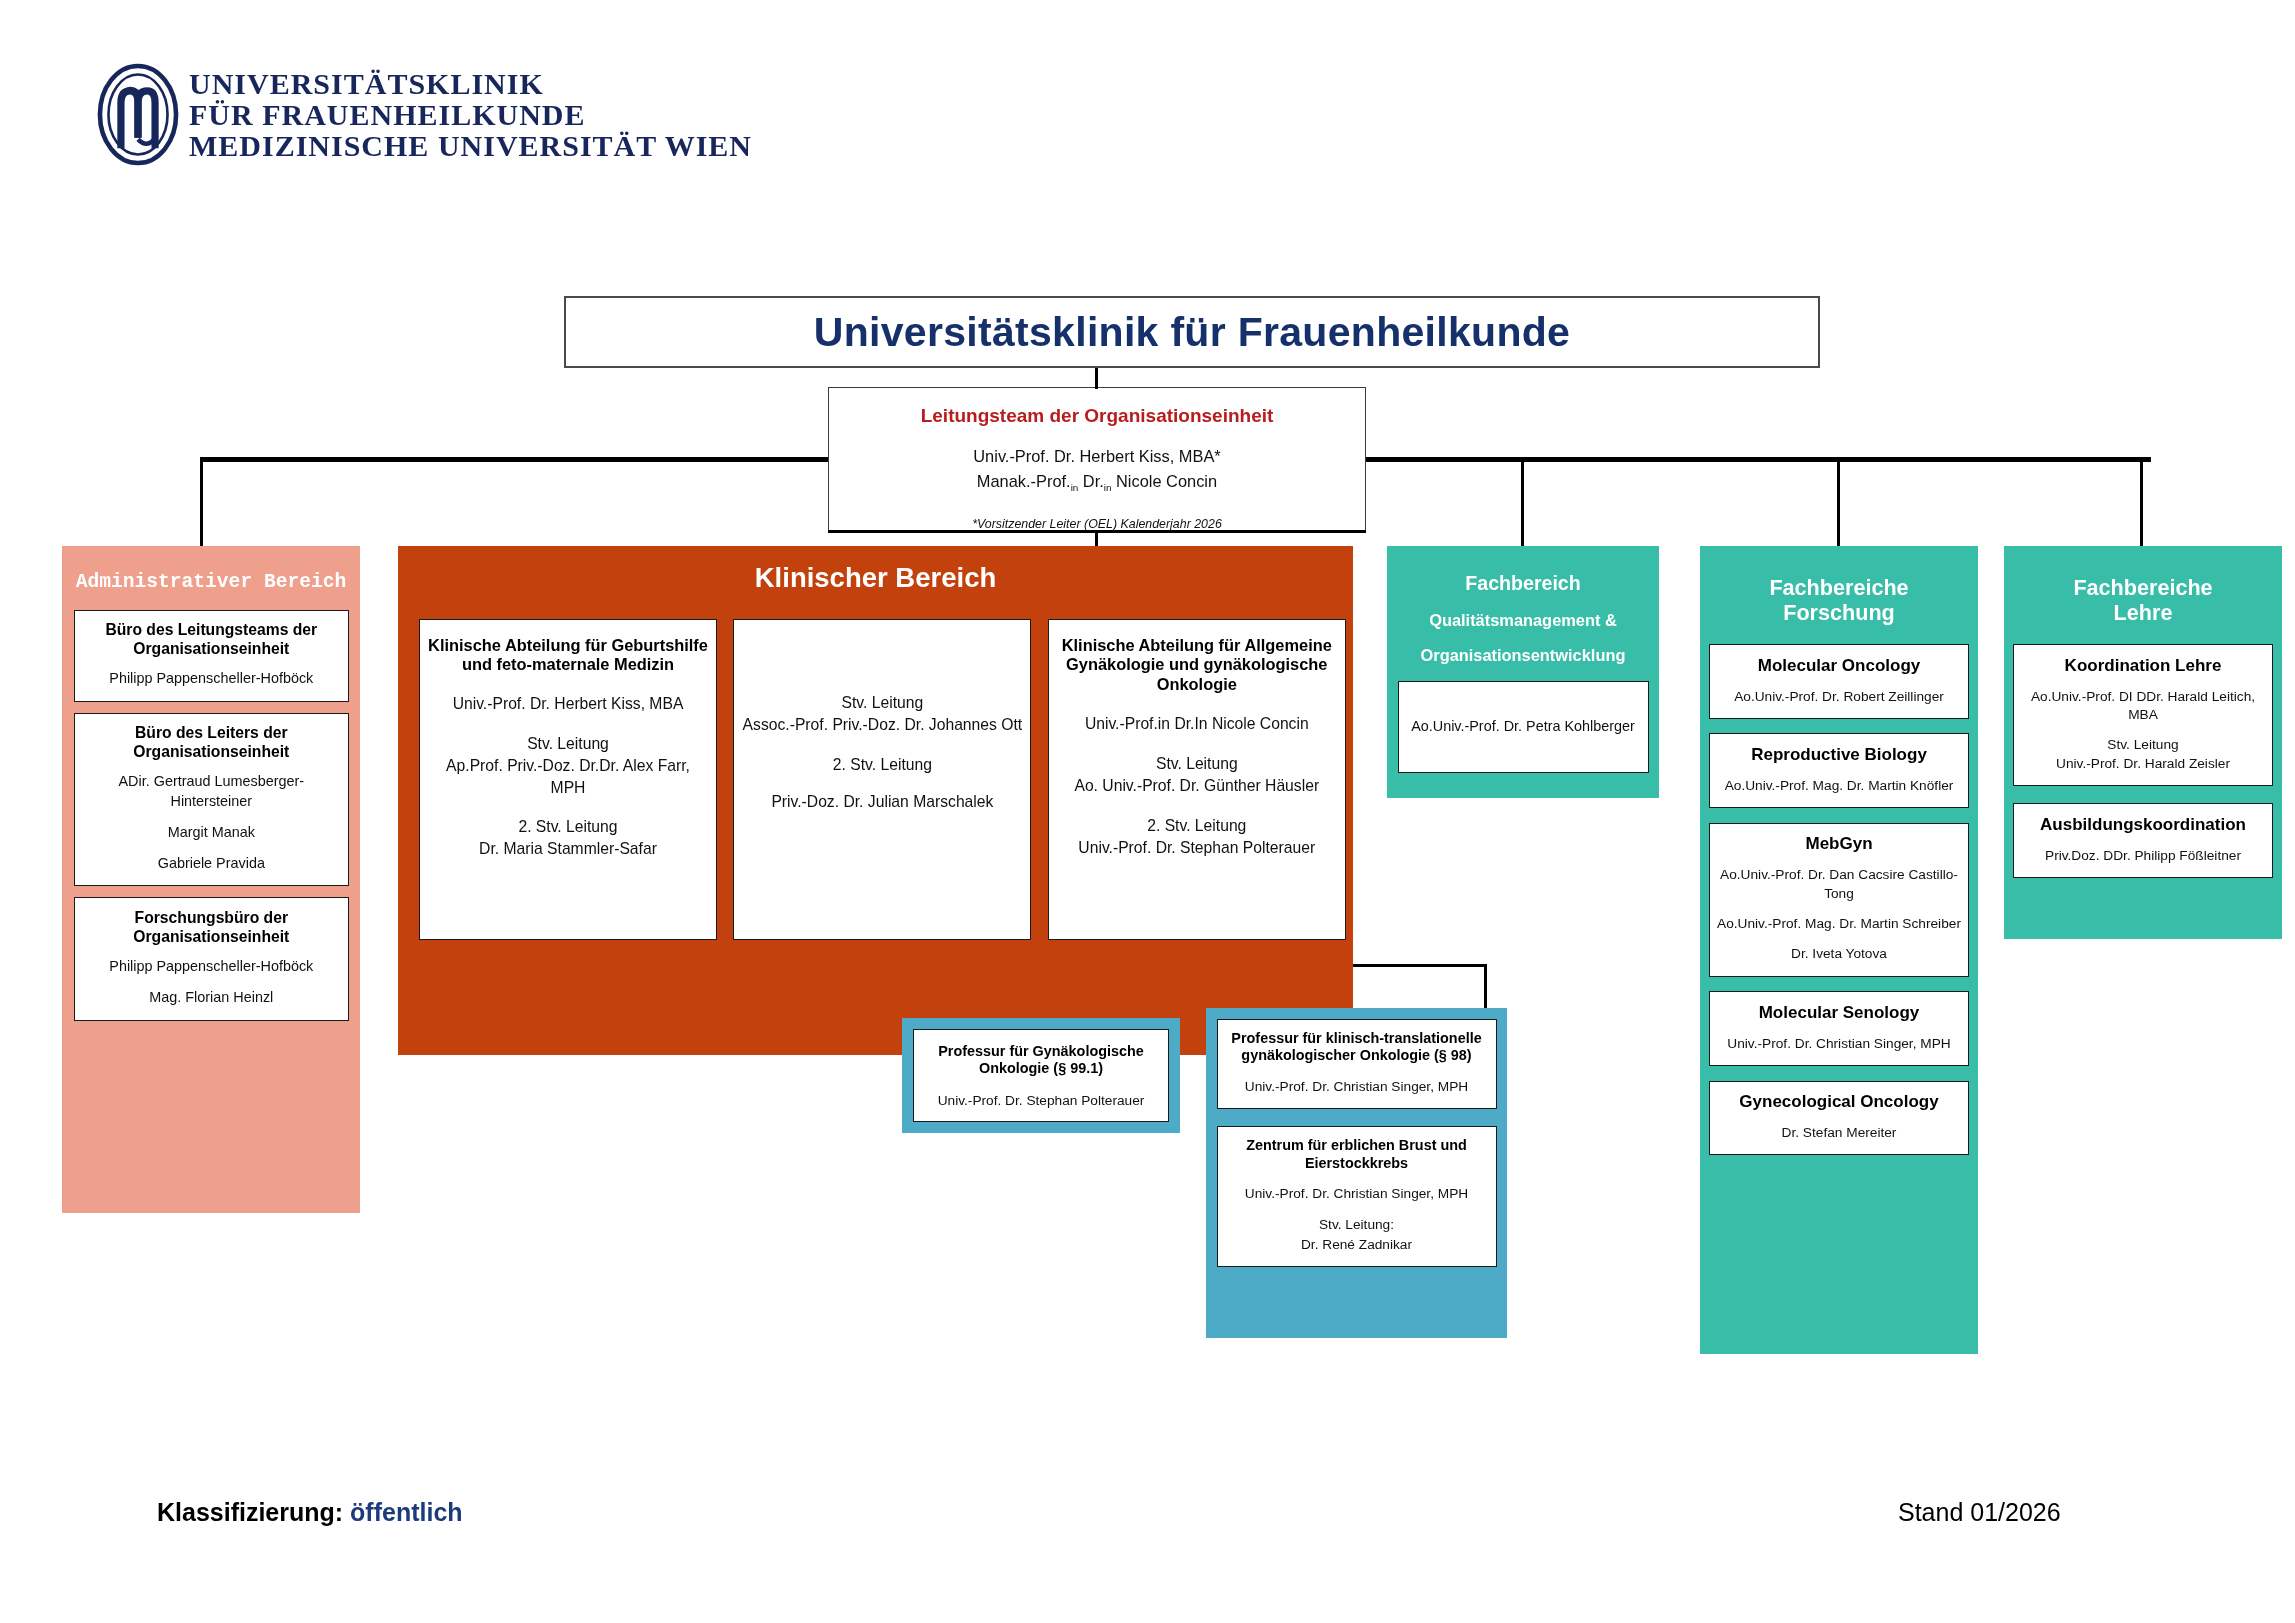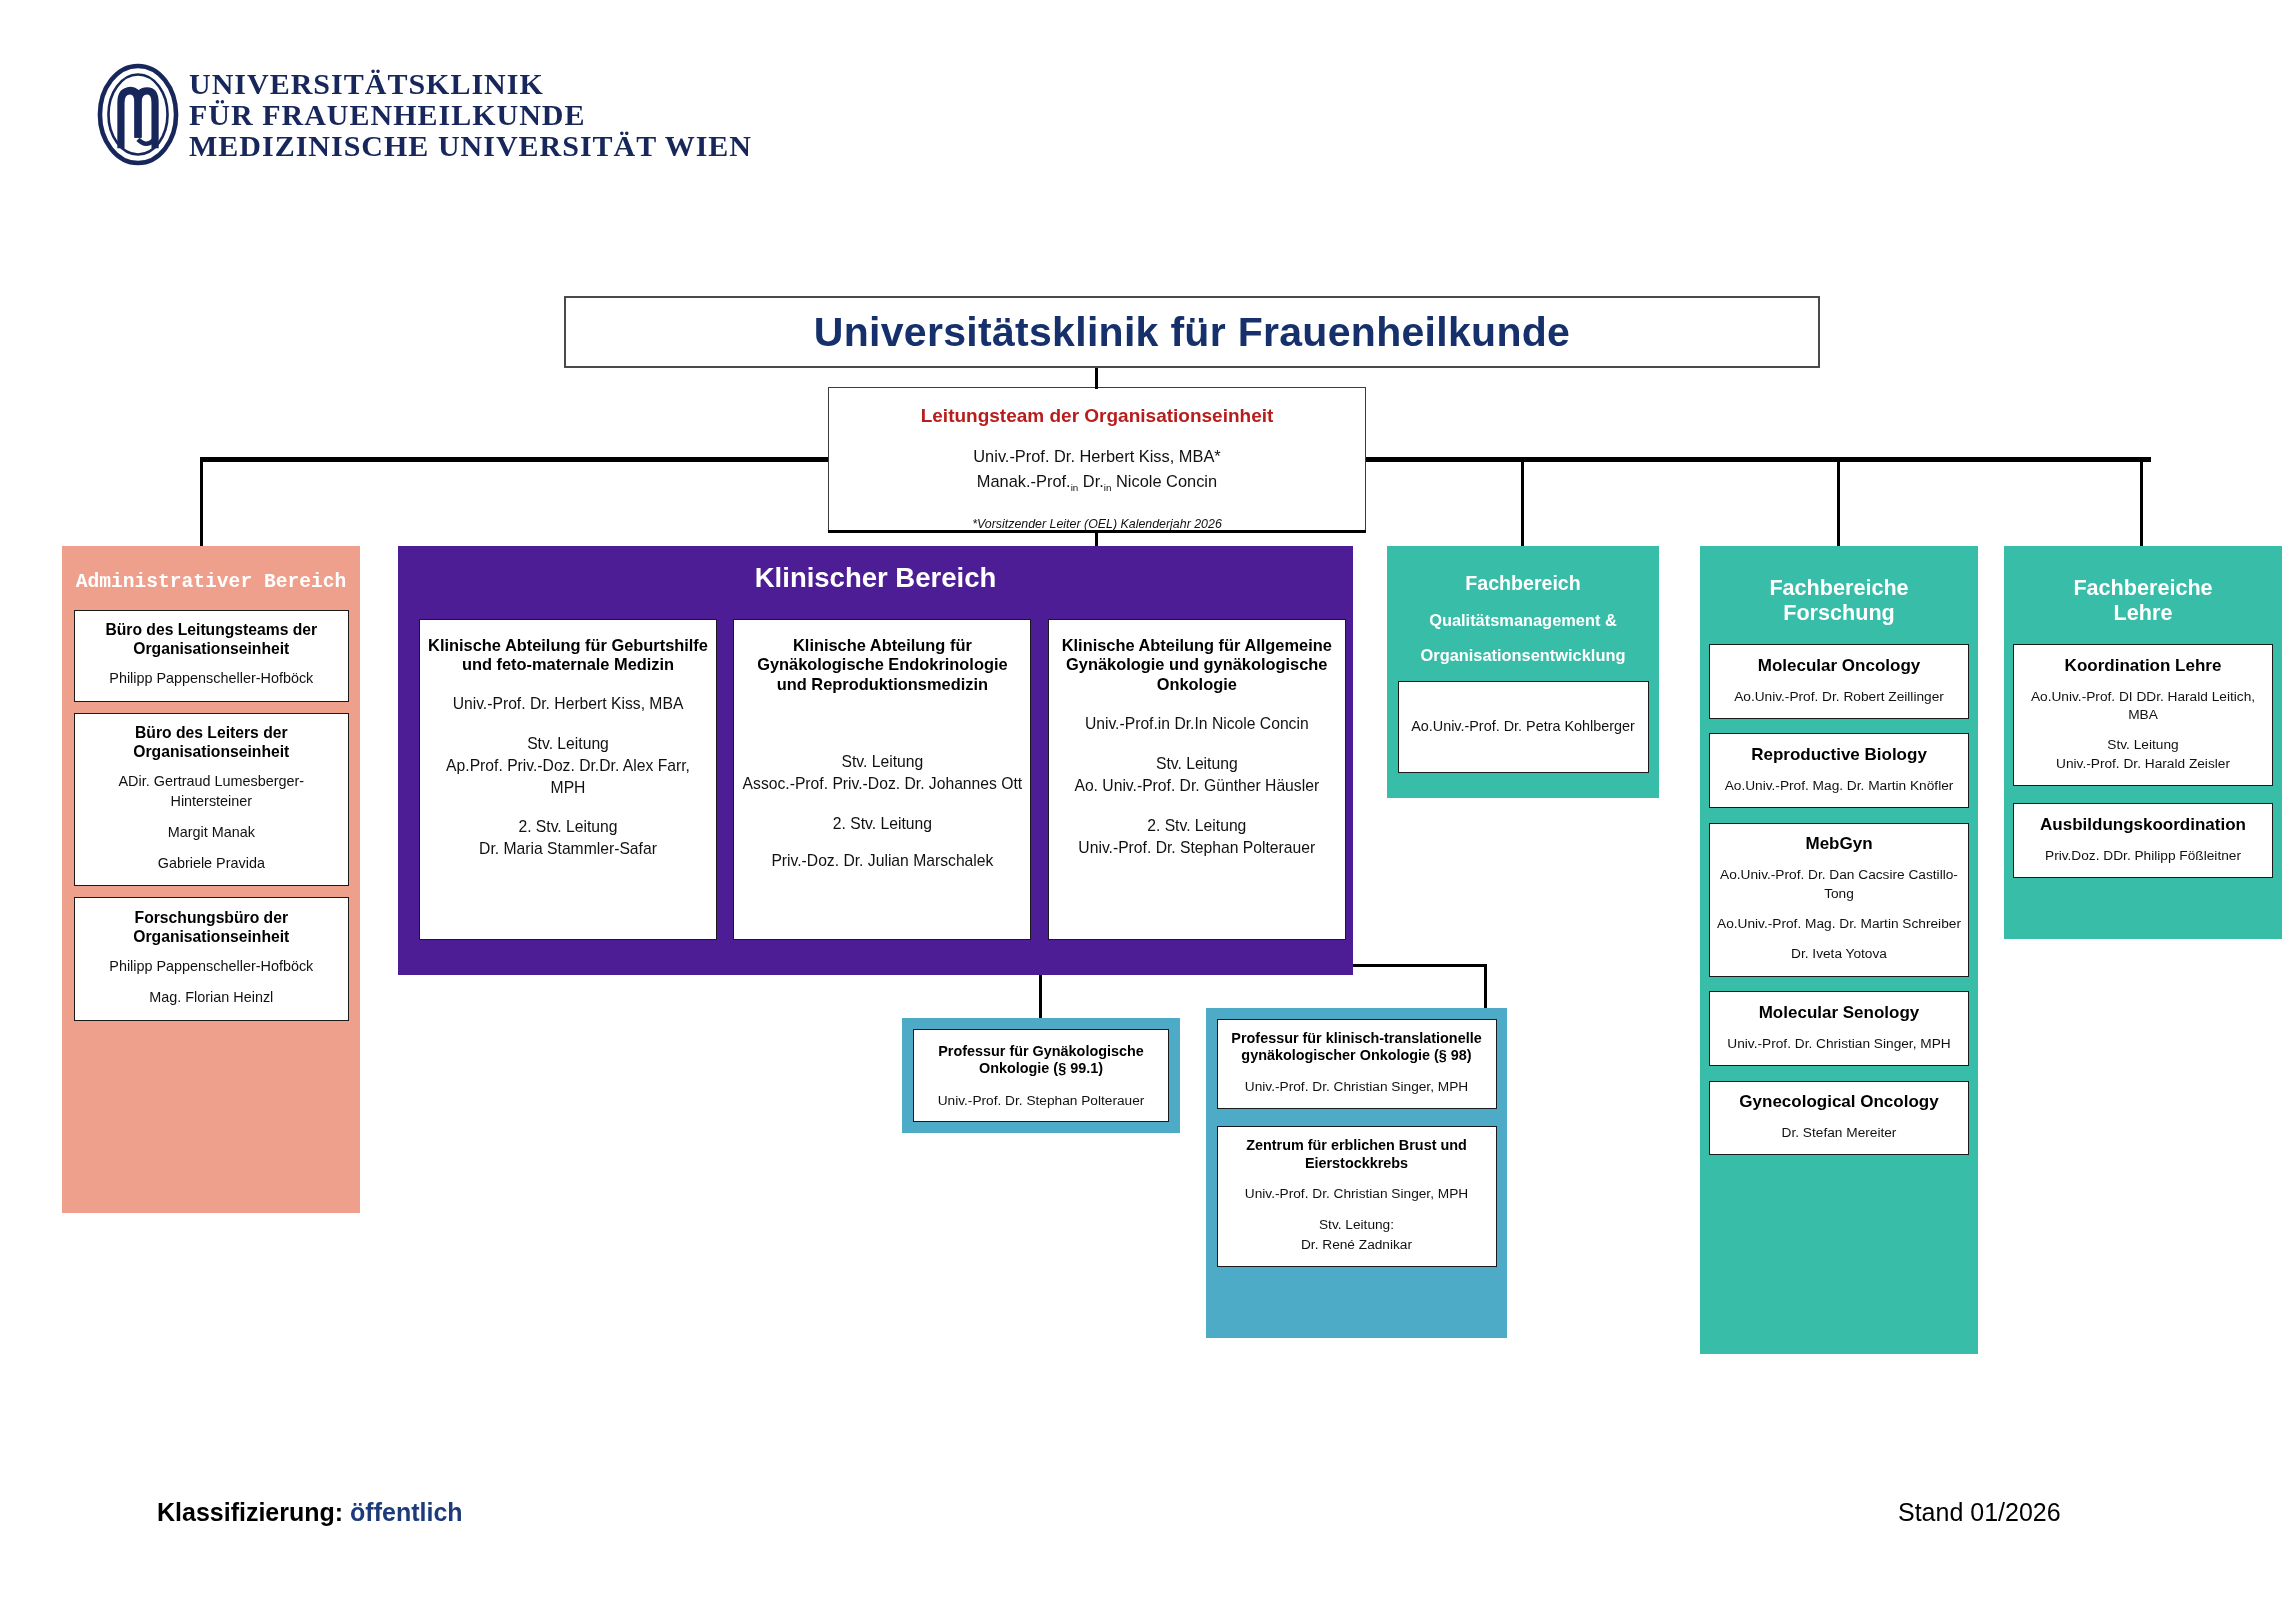--- a/index.html
+++ b/index.html
@@ -40,21 +40,21 @@
 
   
   #admin{left:62px;top:546px;width:298px;height:667px;background:#efa08c;padding:11.8px 11.8px 0 11.8px;}
   #admin .ph{font-size:19.6px;padding:13px 0 15.7px 0;font-family:Liberation Mono, monospace;}
   #admin .card{margin:0 auto 11px auto;width:275px;padding:10.5px 6.5px 11.8px 6.5px;}
   #admin .card .ct{font-size:15.7px;}
   #admin .card .cn{font-size:14.4px;margin-top:10.5px;}
   #admin .card .cn+.cn{margin-top:11.8px;}
 
   
-  #clinic{left:398px;top:546px;width:955px;height:429px;background:#4c1d95;}
+  #clinic{left:398px;top:546px;width:955px;height:509px;background:#c2410c;}
   #clinic .ph{font-size:27.5px;padding:15.7px 0 0 0;}
   #clinic .row{position:absolute;left:21px;top:73px;display:flex;gap:16.4px;}
   #clinic .card{width:298px;height:321px;padding:15.7px 7.9px 0 7.9px;}
   #clinic .card .ct{font-size:16.4px;}
   #clinic .card .cn{font-size:15.7px;margin-top:18.3px;}
   #clinic .card .cn.tight{margin-top:17px;}
 
   
   .bluebox{background:#4dabc8;}
   #prof991{left:902px;top:1018px;width:278px;height:115px;padding:11px;}
@@ -178,21 +178,20 @@
     <div class="card">
       <div class="ct">Klinische Abteilung für Geburtshilfe und feto-maternale Medizin</div>
       <div class="cn">Univ.-Prof. Dr. Herbert Kiss, MBA</div>
       <div class="cn">Stv. Leitung</div>
       <div class="cn tight" style="margin-top:1.3px">Ap.Prof. Priv.-Doz. Dr.Dr. Alex Farr, MPH</div>
       <div class="cn">2. Stv. Leitung</div>
       <div class="cn tight" style="margin-top:1.3px">Dr. Maria Stammler-Safar</div>
     </div>
 
     <div class="card">
-      <div class="ct">Klinische Abteilung für Gynäkologische Endokrinologie und Reproduktionsmedizin</div>
       <div class="cn" style="min-height:19.6px"></div>
       <div class="cn">Stv. Leitung</div>
       <div class="cn tight" style="margin-top:1.3px">Assoc.-Prof. Priv.-Doz. Dr. Johannes Ott</div>
       <div class="cn">2. Stv. Leitung</div>
       <div class="cn tight" style="margin-top:16px">Priv.-Doz. Dr. Julian Marschalek</div>
     </div>
 
     <div class="card">
       <div class="ct">Klinische Abteilung für Allgemeine Gynäkologie und gynäkologische Onkologie</div>
       <div class="cn">Univ.-Prof.in Dr.In  Nicole Concin</div>

